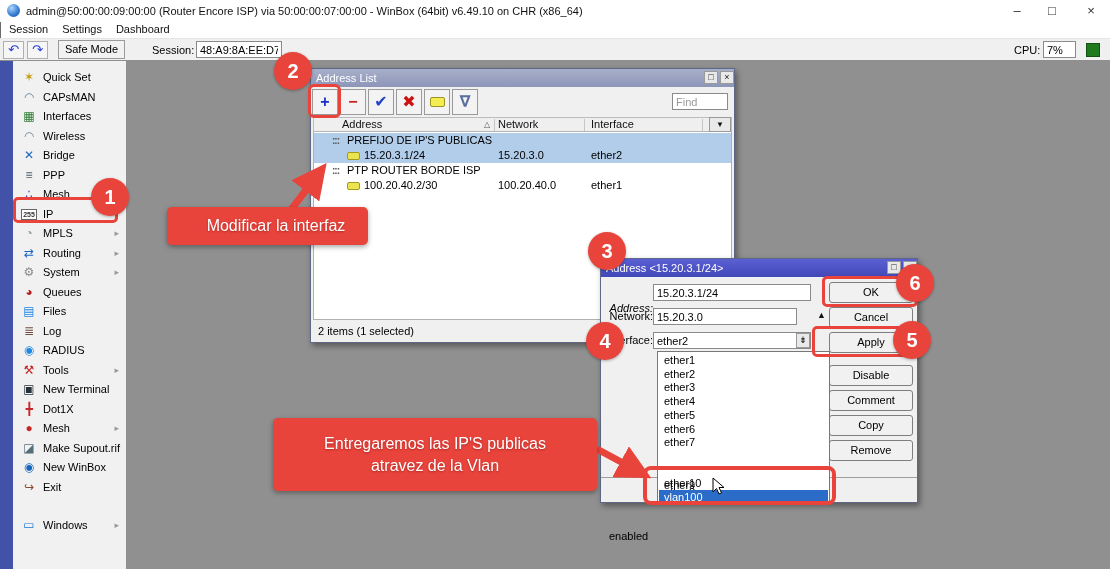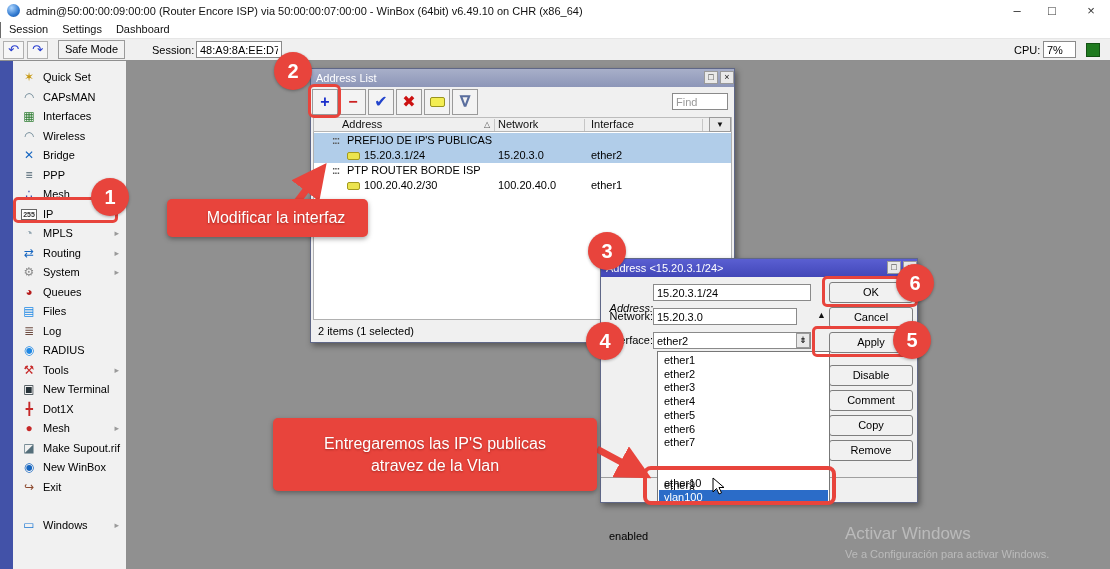--- a/index.html
+++ b/index.html
@@ -334,30 +334,26 @@
   <div class="ann-box" style="left:812px; top:326px; width:108px; height:31px;"></div>
   <div class="ann-box" style="left:643px; top:466px; width:193px; height:39px; border-width:4px; border-radius:8px;"></div>
 
   <div class="ann-circle" style="left:91px;  top:178px;">1</div>
   <div class="ann-circle" style="left:274px; top:52px;">2</div>
   <div class="ann-circle" style="left:588px; top:232px;">3</div>
   <div class="ann-circle" style="left:586px; top:322px;">4</div>
   <div class="ann-circle" style="left:893px; top:321px;">5</div>
   <div class="ann-circle" style="left:896px; top:264px;">6</div>
 
-  <div class="ann-note" style="left:167px; top:199px; width:201px; height:38px;padding-left:17px;">
+  <div class="ann-note" style="left:167px; top:207px; width:201px; height:38px;padding-left:17px;">
     <span>Modificar la interfaz</span>
   </div>
   <div class="ann-note" style="left:273px; top:418px; width:324px; height:73px; line-height:22px;">
     <span>Entregaremos las IP'S publicas</span>
     <span>atravez de la Vlan</span>
   </div>
 
   <svg class="cursor-svg" style="left:712px; top:477px;" width="14" height="18">
     <path d="M1,1 L1,15 L4.5,11.5 L7,17 L9.5,15.8 L7,10.5 L12,10.5 Z" fill="#fff" stroke="#000" stroke-width="1"></path>
   </svg>
 
-  <div class="wm">
-    <div class="l1">Activar Windows</div>
-    <div class="l2">Ve a Configuración para activar Windows.</div>
-  </div>
 
 </div>
 
 </body></html>

